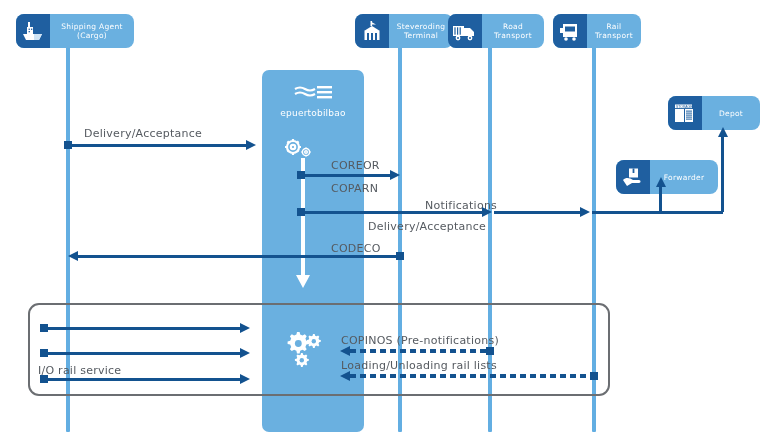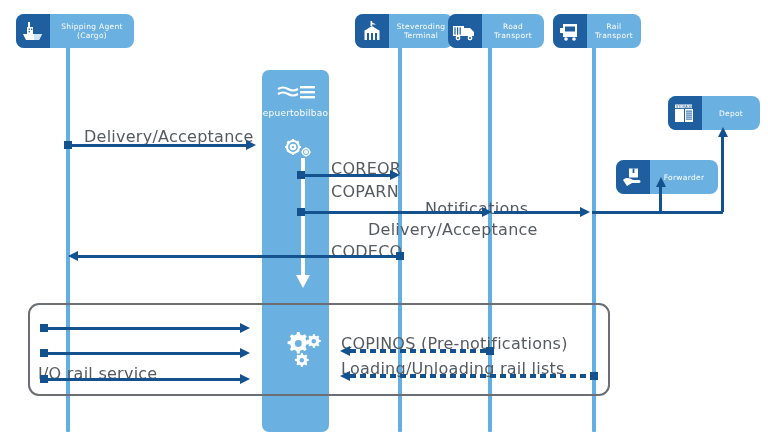--- a/index.html
+++ b/index.html
@@ -39,21 +39,21 @@
   .ahead-u{position:absolute;width:0;height:0;
         border-left:5.5px solid transparent;border-right:5.5px solid transparent;
         border-bottom:10px solid #13528f;}
   .ahead-dw{position:absolute;width:0;height:0;
         border-left:7px solid transparent;border-right:7px solid transparent;
         border-top:13px solid #ffffff;}
   .nub{position:absolute;width:8px;height:8px;background:#13528f;}
   .wline{position:absolute;width:4px;background:#ffffff;}
 
   
-  .mlabel{position:absolute;color:#555a60;font-size:16px;letter-spacing:.25px;
+  .mlabel{position:absolute;color:#555a60;font-size:11px;letter-spacing:.25px;
           white-space:nowrap;}
 
   
   .panel{position:absolute;border:2px solid #6b6e72;border-radius:11px;
          box-sizing:border-box;background:transparent;}
 </style>
 </head>
 <body>
 
 <div id="stage">
@@ -144,21 +144,21 @@
     <span class="iconbox">
       <svg width="26" height="24" viewBox="0 0 26 24">
         <rect x="9" y="3.5" width="9" height="9" fill="#fff"></rect>
         <rect x="12.6" y="3.5" width="1.8" height="4.5" fill="#1f5fa0"></rect>
         <path d="M3 15 C6 12 10 13 13 15 L19 15 C21 15 21 18 19 18 L12 18 L7 21 Z" fill="#fff"></path>
       </svg>
     </span>
     <span class="lbl">Forwarder</span>
   </div>
 
-  <div class="epbox" style="left:262px;top:70px;width:67px;height:362px;">
+  <div class="epbox" style="left:262px;top:70px;width:102px;height:362px;">
     <div class="eplogo" style="top:12px;">
       <svg width="44" height="20" viewBox="0 0 44 20">
         <path d="M4 7 q5 -3 10 0 q5 3 10 0" stroke="#fff" stroke-width="2.2" fill="none"></path>
         <path d="M4 12 q5 -3 10 0 q5 3 10 0" stroke="#fff" stroke-width="2.2" fill="none"></path>
         <rect x="26" y="4" width="15" height="2.4" fill="#fff"></rect>
         <rect x="26" y="9" width="15" height="2.4" fill="#fff"></rect>
         <rect x="26" y="14" width="15" height="2.4" fill="#fff"></rect>
       </svg>
       <div class="name">epuertobilbao</div>
     </div>

